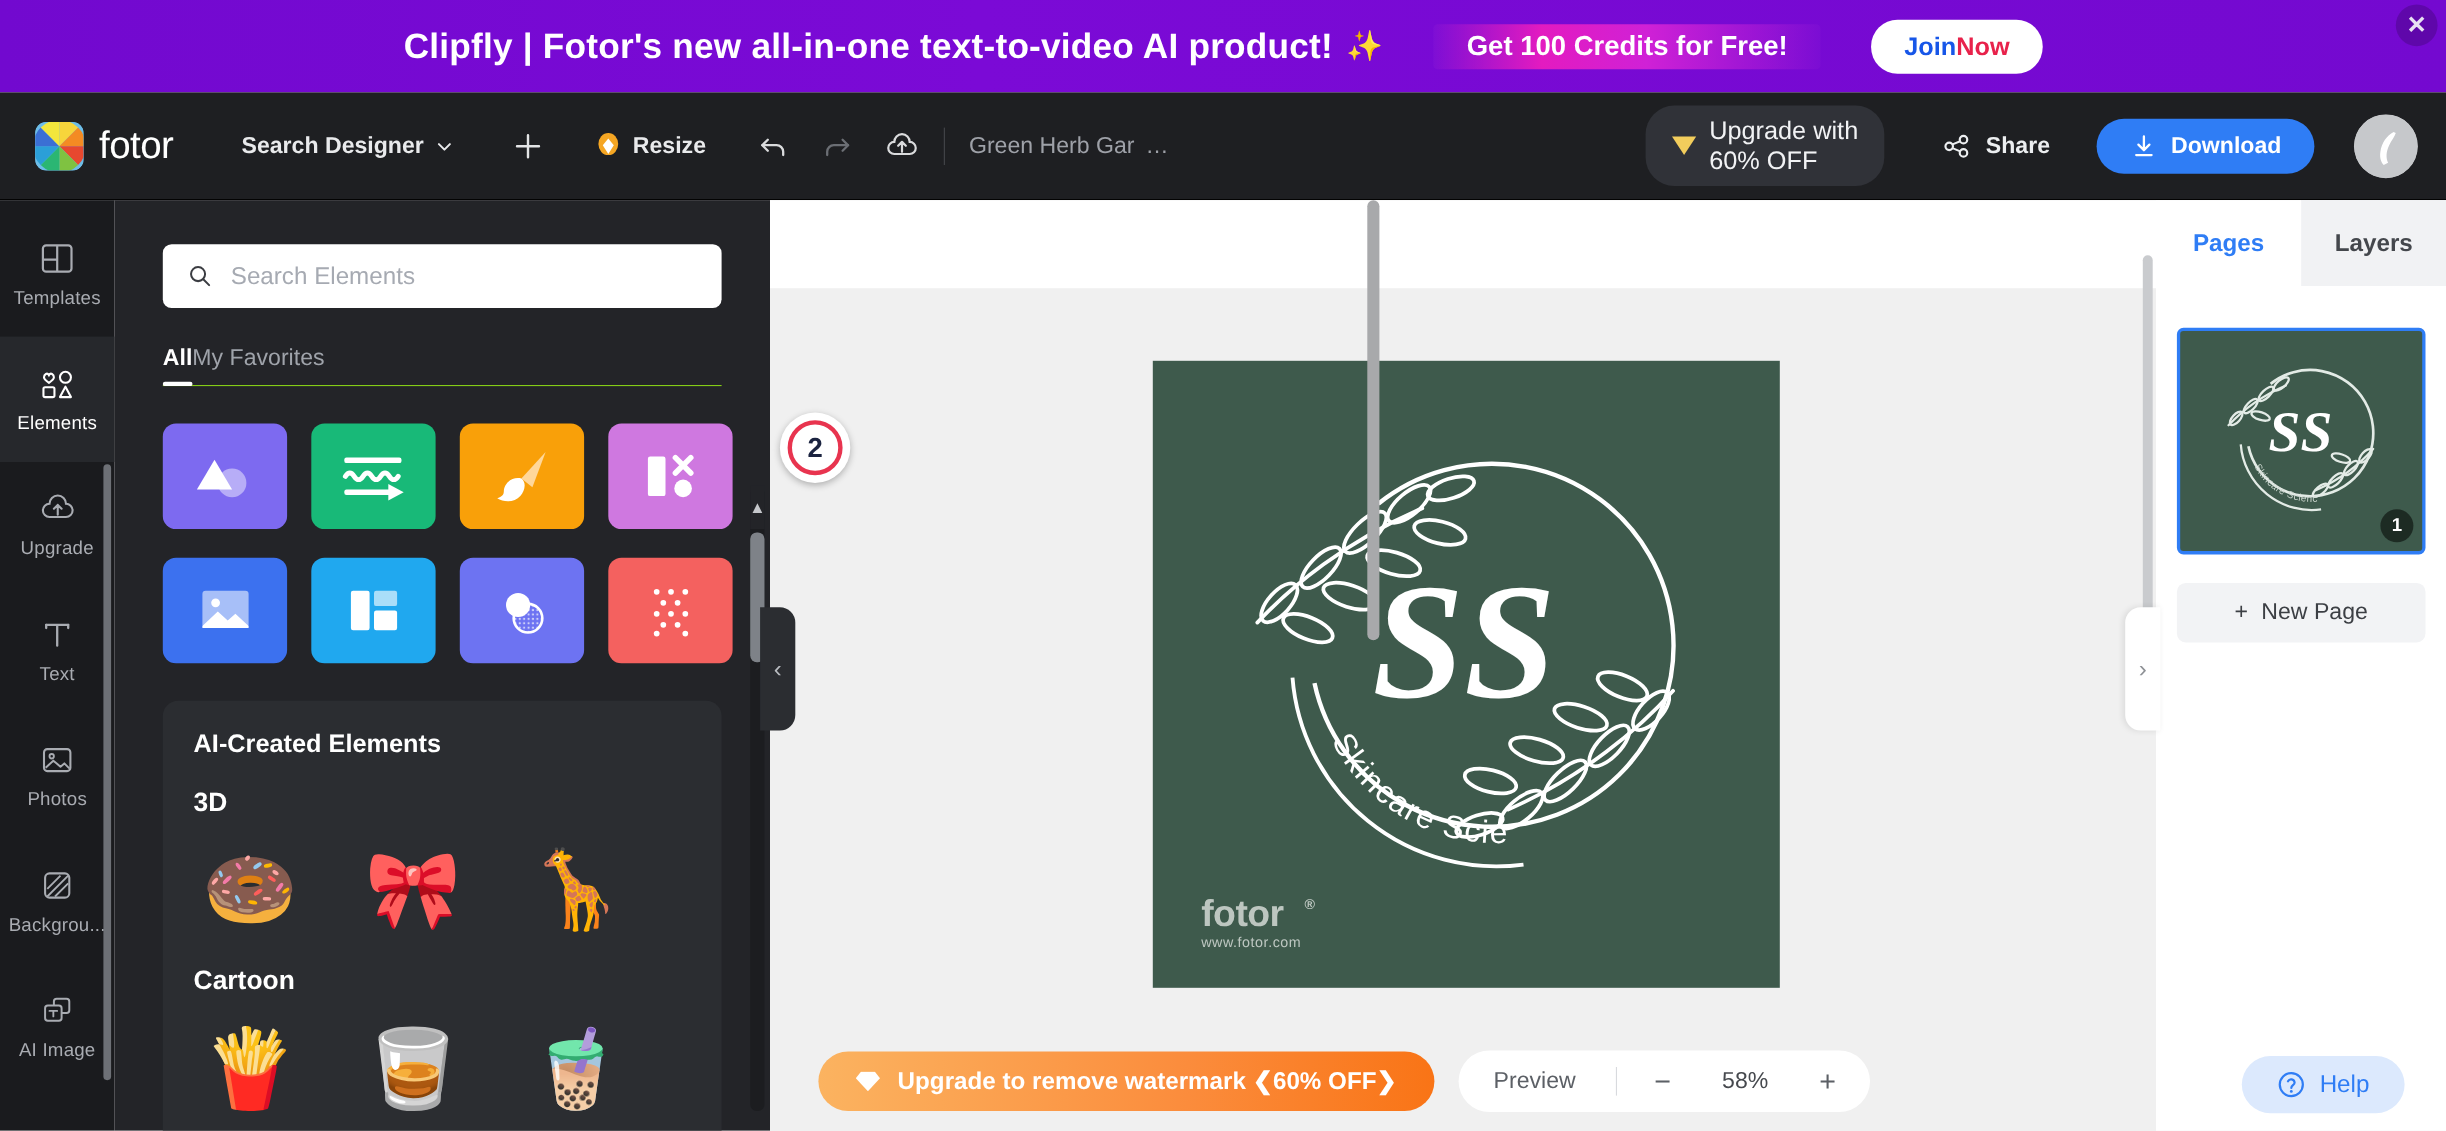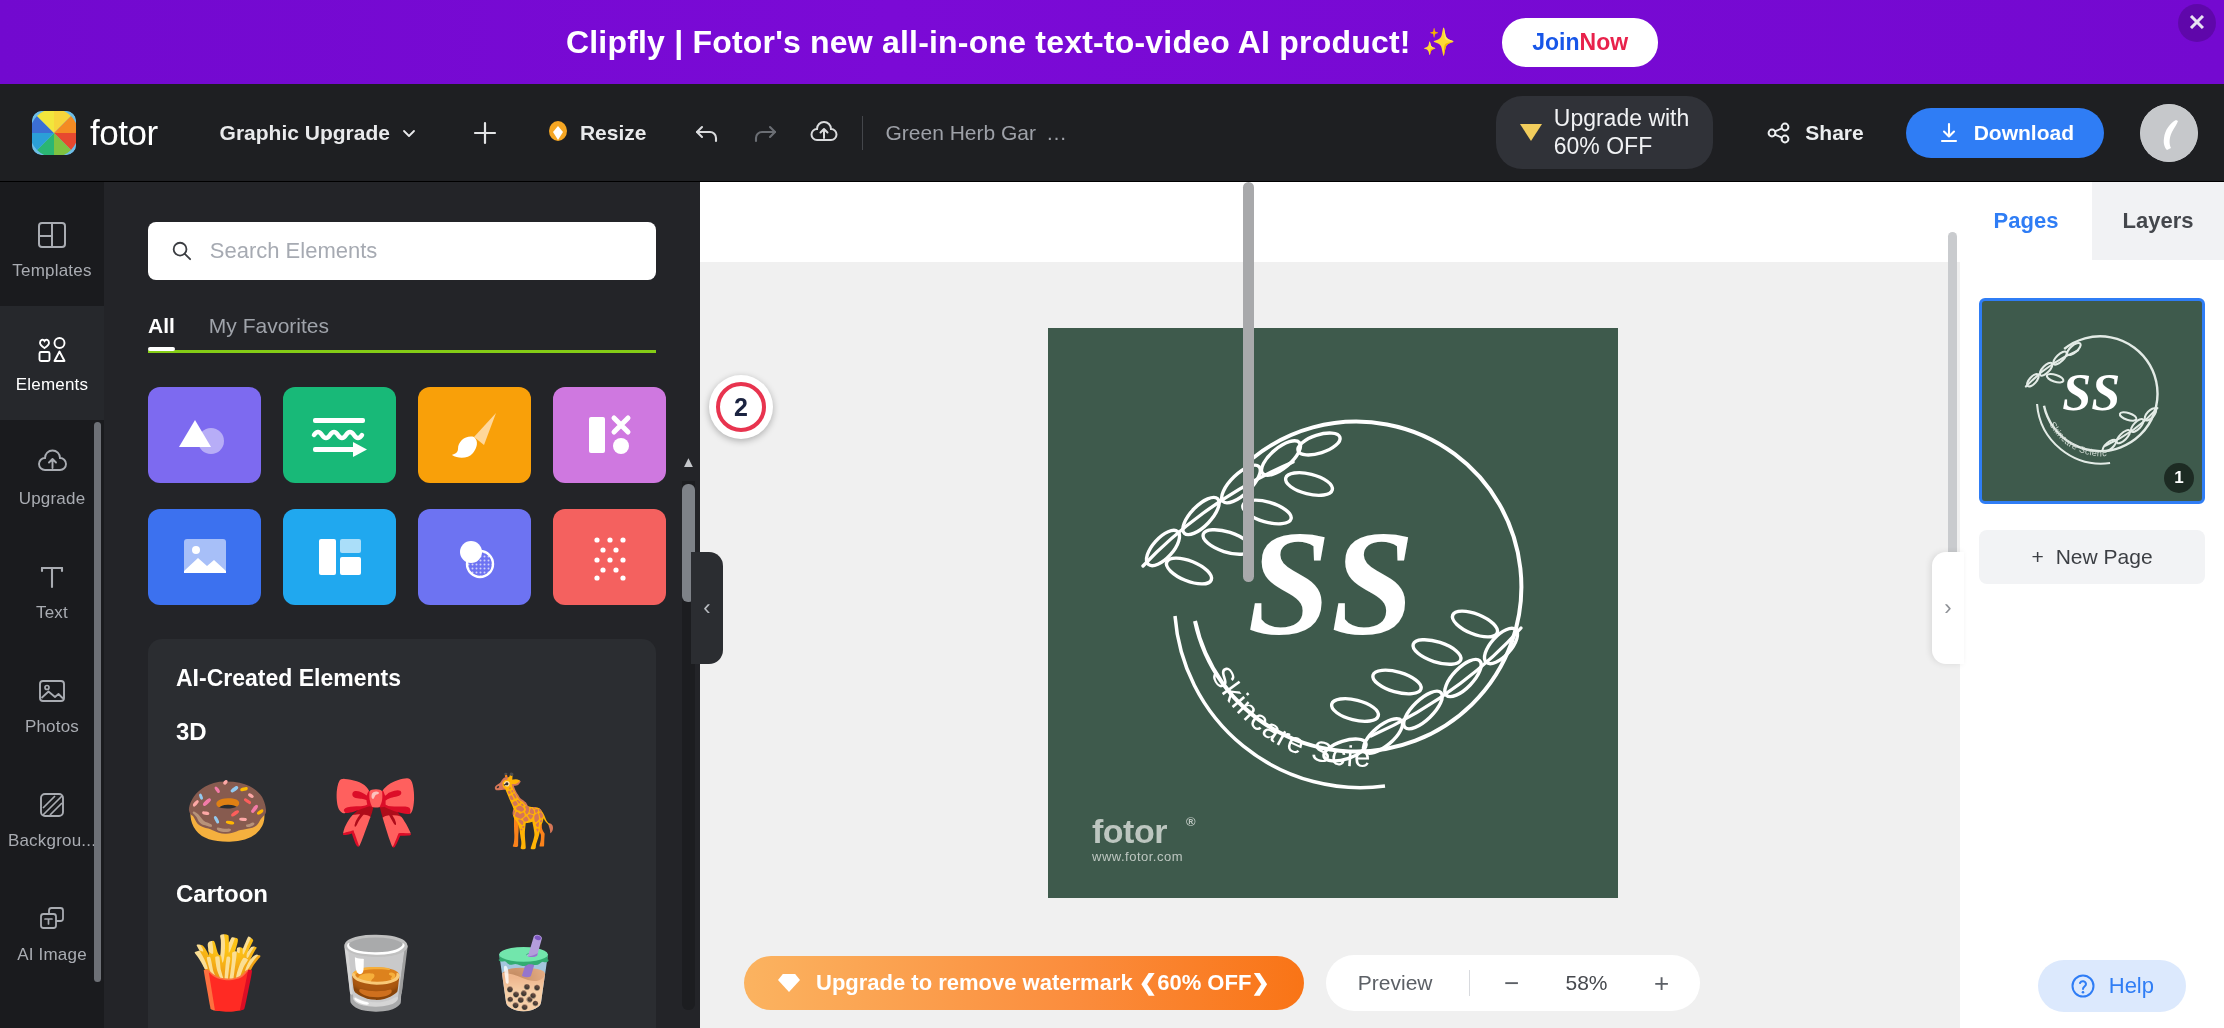--- a/index.html
+++ b/index.html
@@ -120,22 +120,22 @@
     margin: 40px 44px 0 44px; height: 58px; background: #fff;
     border-radius: 8px; display: flex; align-items: center; padding: 0 22px; gap: 16px;
   }
   .search-box input {
     border: none; outline: none; background: transparent;
     font-size: 22px; color: #2b2d31; width: 100%;
     font-family: "Liberation Sans", sans-serif;
   }
   .search-box input::placeholder { color: #a6aab2; }
 
-  .tabs { display: flex; gap: 34px; margin: 34px 44px 0 44px;
-    border-bottom: 3px solid #84cc16; }
+  .tabs { display: flex; margin: 34px 44px 0 44px;
+    border-bottom: 1px solid #84cc16; }
   .tab { font-size: 21px; color: #9fa3aa; padding-bottom: 12px; cursor: pointer;
     position: relative; font-weight: 500; }
   .tab.active { color: #ffffff; font-weight: 700; }
   .tab.active:after {
     content: ""; position: absolute; left: 0; right: 0; bottom: -1px;
     height: 4px; background: #ffffff; border-radius: 2px;
   }
 
   .cat-grid {
     display: grid; grid-template-columns: repeat(4, 113px);
@@ -306,20 +306,21 @@
 </head>
 <body>
 
 <div id="app">
 
   <div class="promo-banner">
     <div style="display:flex;align-items:center;">
       <span class="promo-headline">Clipfly | Fotor's new all-in-one text-to-video AI product!</span>
       <span class="promo-spark">✨</span>
     </div>
+    <div class="promo-credits">Get 100 Credits for Free!</div>
     <button class="promo-join">
       <span class="j1">Join</span><span class="j2">Now</span>
     </button>
     <div class="promo-close">✕</div>
   </div>
 
   <div class="topbar">
     <div class="logo-wrap">
       <div class="logo-mark">
         <svg width="44" height="44" viewBox="0 0 44 44">
@@ -333,21 +334,21 @@
             <path d="M0,0 L-17,17 A24,24 0 0,1 -24,0 Z" fill="#2b9fd8"></path>
             <path d="M0,0 L-24,0 A24,24 0 0,1 -17,-17 Z" fill="#3b6fd4"></path>
             <path d="M0,0 L-17,-17 A24,24 0 0,1 0,-24 Z" fill="#f2e63c"></path>
           </g>
         </svg>
       </div>
       <span class="logo-text">fotor</span>
     </div>
 
     <div class="tb-item" style="margin-left:62px;">
-      <span>Graphic Upgrade</span>
+      <span>Search Designer</span>
       <svg width="18" height="18" viewBox="0 0 18 18">
         <path d="M4 7 L9 12 L14 7" fill="none" stroke="#e9eaec" stroke-width="1.8" stroke-linecap="round" stroke-linejoin="round"></path>
       </svg>
     </div>
 
     <div class="icon-btn" style="margin-left:52px;">
       <svg width="30" height="30" viewBox="0 0 30 30">
         <path d="M15 5 L15 25 M5 15 L25 15" stroke="#e3e4e6" stroke-width="2.2" stroke-linecap="round"></path>
       </svg>
     </div>

